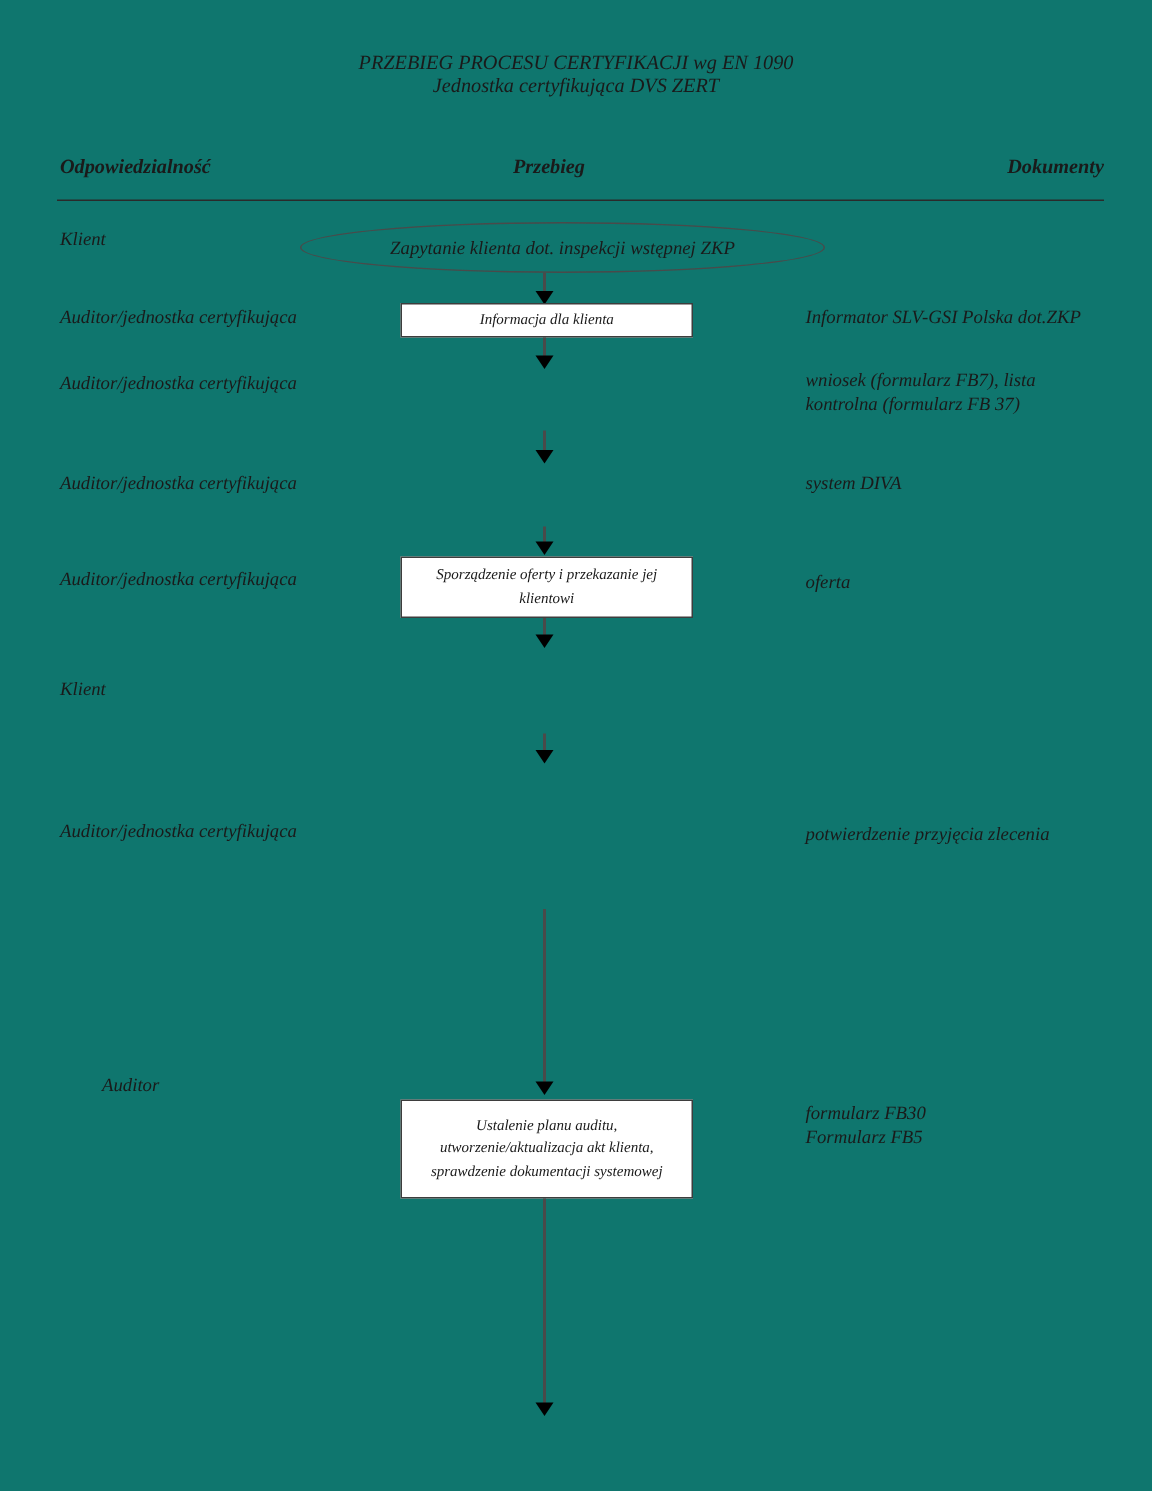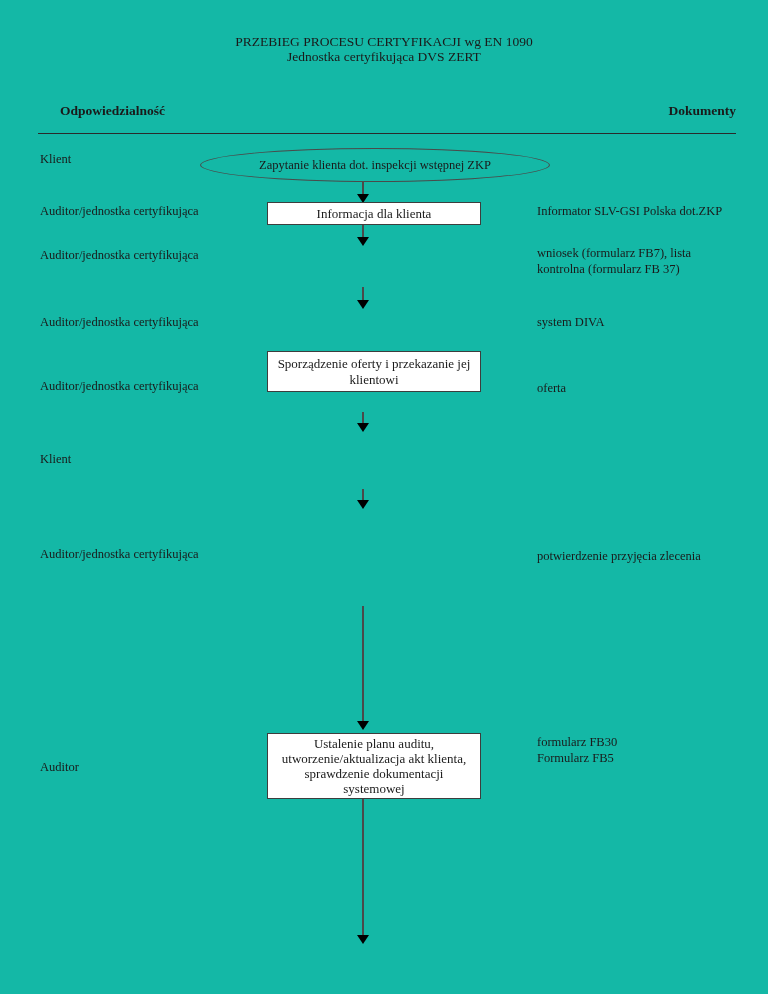--- a/index.html
+++ b/index.html
@@ -1,38 +1,39 @@
 <!DOCTYPE html>
 <html lang="pl"><head>
 <meta charset="utf-8">
 <style>
   html,body{margin:0;padding:0;background:#e8e8e8;}
   .page{
     position:relative;
     width:768px;height:994px;
-    background:#14b8a6;
+    background:#0f766e;
     font-family:"Liberation Serif","DejaVu Serif",serif;
     color:#1a1a1a;
     overflow:hidden;
     margin:0 auto;
+    font-style:italic;
   }
   .abs{position:absolute;}
   .title-block{top:34px;left:0;width:768px;text-align:center;line-height:15px;}
   .title-line{font-size:13.5px;}
   .col-head{font-weight:bold;font-size:13.5px;}
   .head-rule{top:133px;left:38px;width:698px;border-top:1.5px solid #2a2a2a;height:0;}
   .resp{left:40px;font-size:12.5px;white-space:nowrap;}
   .doc{left:537px;width:215px;font-size:12.5px;line-height:15.5px;white-space:pre-line;}
   .node{
-    left:267px;width:214px;
+    left:267px;width:195px;
     border:1.6px solid #3d3d3d;
     background:#fff;
     display:flex;align-items:center;justify-content:center;
     text-align:center;
-    font-size:13px;line-height:15.2px;
+    font-size:10px;line-height:15.2px;
     box-sizing:border-box;
     padding:1px 8px;
   }
   .ellipse{
     left:200px;width:350px;height:34px;
     border:1.2px solid #4a4a4a;
     border-radius:50%;
     display:flex;align-items:center;justify-content:center;
     text-align:center;font-size:12.5px;
     box-sizing:border-box;
@@ -48,21 +49,22 @@
 </head>
 <body>
 
 <div class="page">
 
   <div class="abs title-block">
     <div class="title-line">PRZEBIEG PROCESU CERTYFIKACJI wg EN 1090</div>
     <div class="title-line">Jednostka certyfikująca DVS ZERT</div>
   </div>
 
-  <div class="abs col-head" style="top:103px;left:40px;margin-left:20px;">Odpowiedzialność</div>
+  <div class="abs col-head" style="top:103px;left:40px;">Odpowiedzialność</div>
+  <div class="abs col-head" style="top:103px;left:270px;width:192px;text-align:center;">Przebieg</div>
   <div class="abs col-head" style="top:103px;left:640px;width:96px;text-align:right;">Dokumenty</div>
   <div class="abs head-rule"></div>
 
   <div class="abs resp" style="top:152px;">Klient</div>
   <div class="abs ellipse" style="top:148px;">
     <span>Zapytanie klienta dot. inspekcji wstępnej ZKP</span>
   </div>
 
   <div class="abs connector" style="top:182px;height:13px;"></div>
   <div class="abs arrowhead" style="top:194px;"></div>
@@ -83,40 +85,40 @@
   <div class="abs connector" style="top:287px;height:14px;"></div>
   <div class="abs arrowhead" style="top:300px;"></div>
 
   <div class="abs resp" style="top:315px;">Auditor/jednostka certyfikująca</div>
   <div class="abs doc" style="top:315px;">system DIVA</div>
 
   <div class="abs connector" style="top:351px;height:11px;"></div>
   <div class="abs arrowhead" style="top:361px;"></div>
 
   <div class="abs resp" style="top:379px;">Auditor/jednostka certyfikująca</div>
-  <div class="abs node" style="top:351px;height:41px;">
+  <div class="abs node" style="top:371px;height:41px;">
     <span>Sporządzenie oferty i przekazanie jej klientowi</span>
   </div>
   <div class="abs doc" style="top:381px;">oferta</div>
 
   <div class="abs connector" style="top:412px;height:12px;"></div>
   <div class="abs arrowhead" style="top:423px;"></div>
 
   <div class="abs resp" style="top:452px;">Klient</div>
 
   <div class="abs connector" style="top:489px;height:12px;"></div>
   <div class="abs arrowhead" style="top:500px;"></div>
 
   <div class="abs resp" style="top:547px;">Auditor/jednostka certyfikująca</div>
   <div class="abs doc" style="top:549px;">potwierdzenie przyjęcia zlecenia</div>
 
   <div class="abs connector" style="top:606px;height:116px;"></div>
   <div class="abs arrowhead" style="top:721px;"></div>
 
-  <div class="abs resp" style="top:760px;">Auditor</div>
+  <div class="abs resp" style="top:716px;margin-left:28px;">Auditor</div>
   <div class="abs node" style="top:733px;height:66px;">
     <span>Ustalenie planu auditu, utworzenie/aktualizacja akt klienta, sprawdzenie dokumentacji systemowej</span>
   </div>
   <div class="abs doc" style="top:735px;">formularz FB30
 Formularz FB5</div>
 
   <div class="abs connector" style="top:799px;height:137px;"></div>
   <div class="abs arrowhead" style="top:935px;"></div>
 
 </div>

